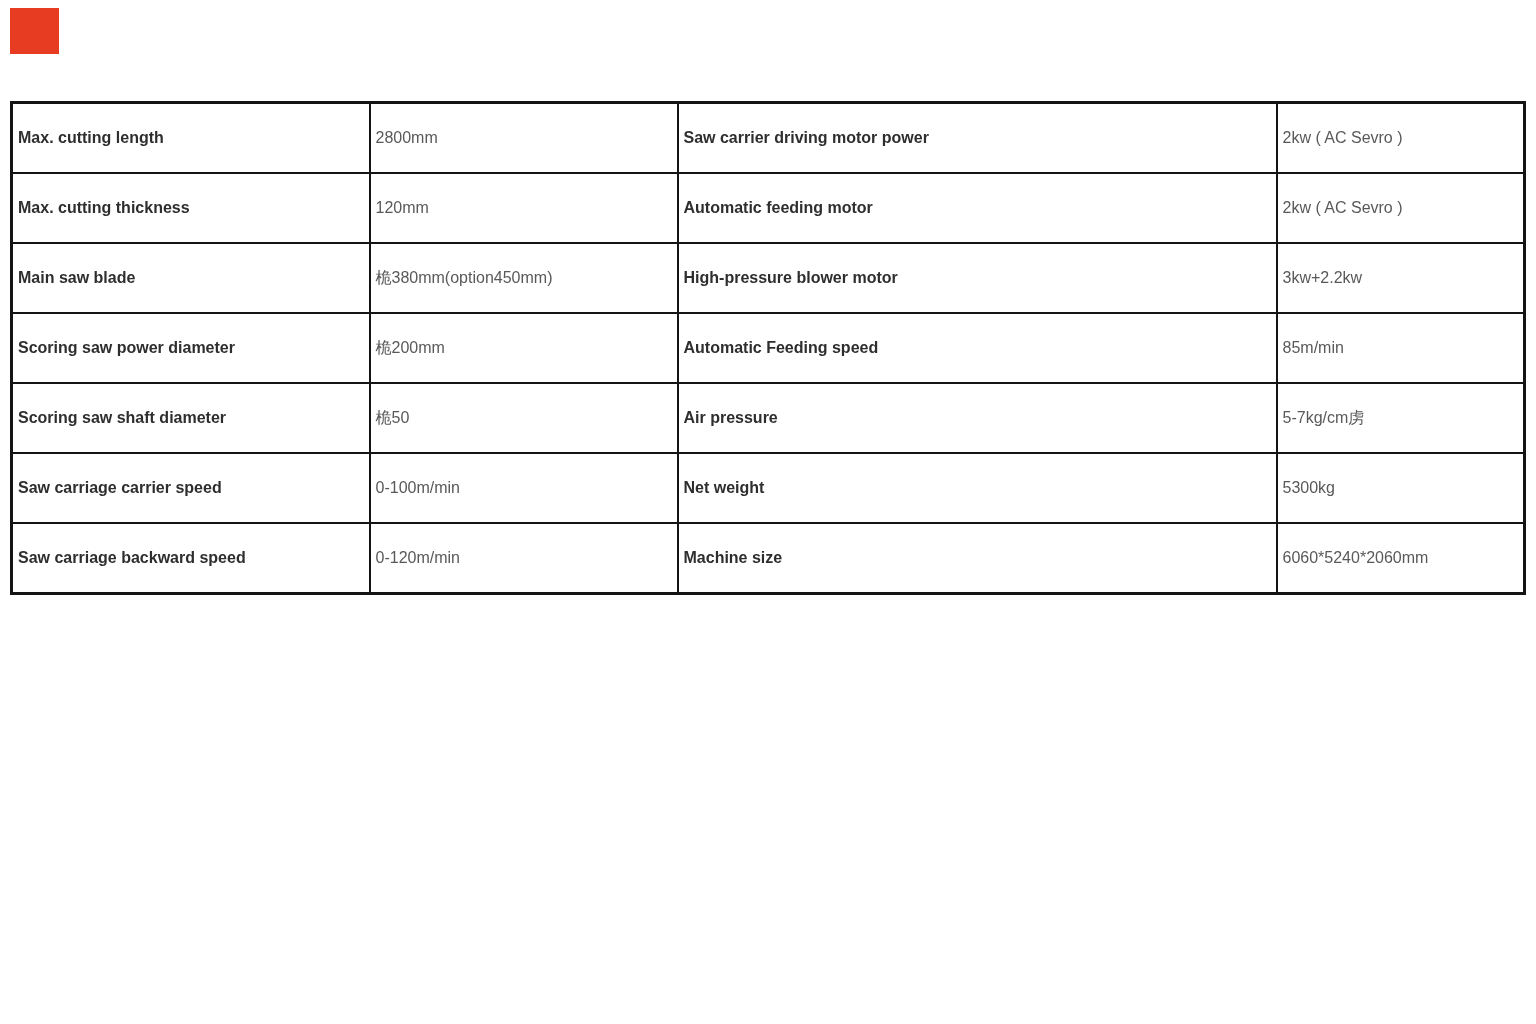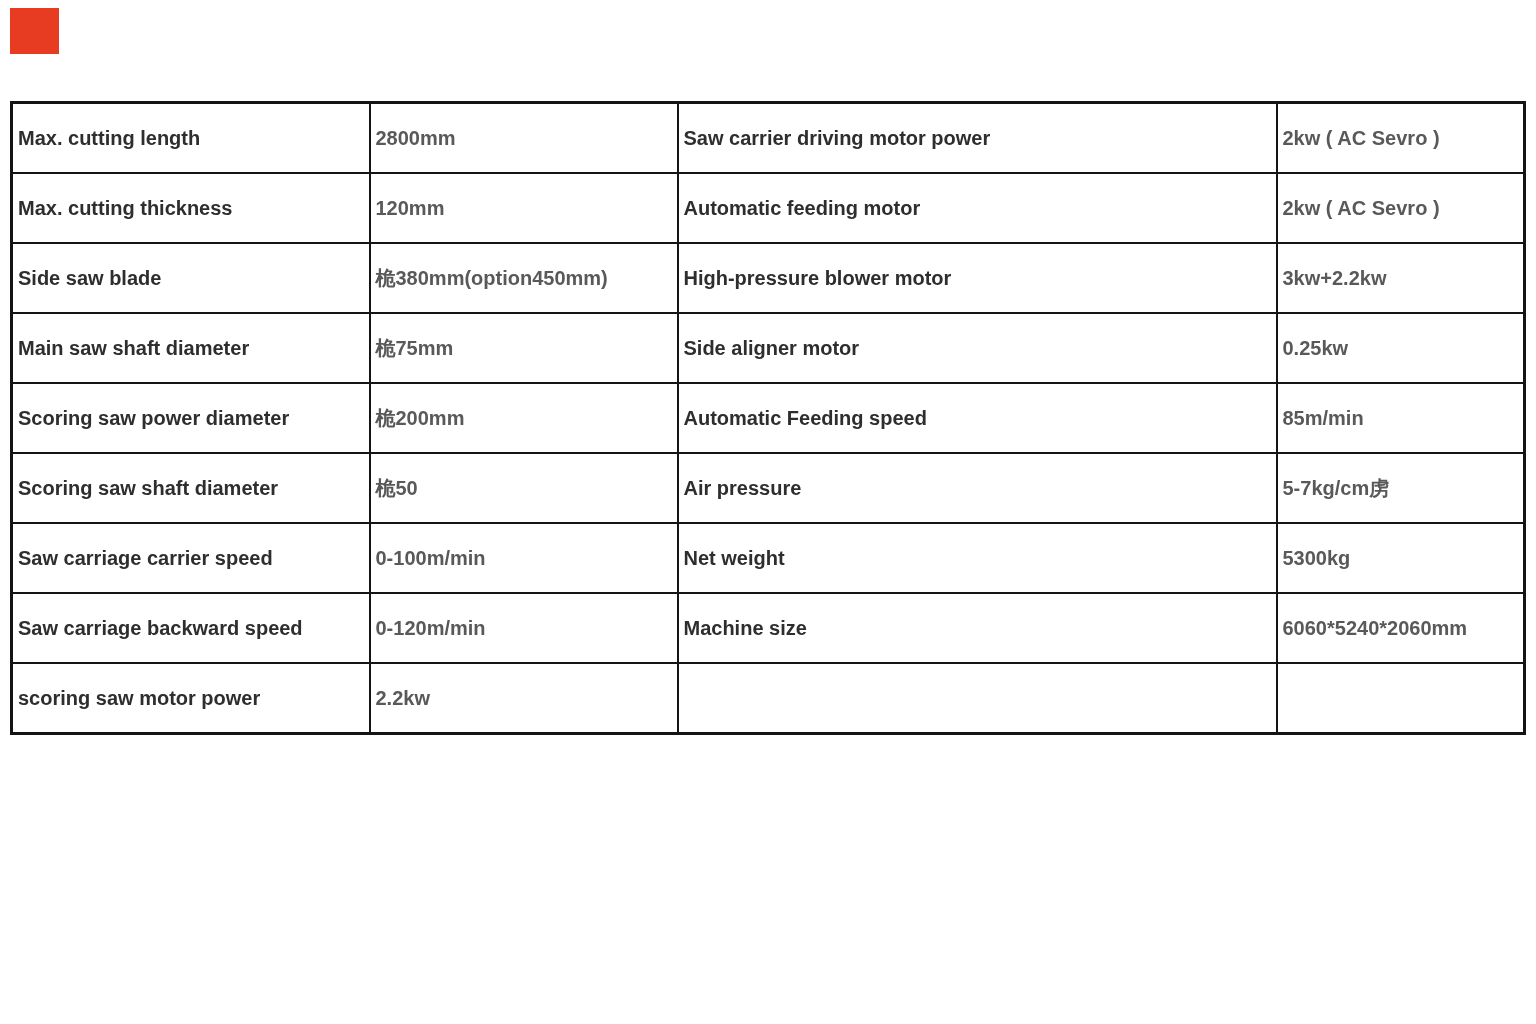--- a/index.html
+++ b/index.html
@@ -32,31 +32,31 @@
     border-collapse: collapse;
     table-layout: fixed;
     width: 1513px;
     border: 3px solid #141414;
   }
   table.spec-table td {
     border: 2px solid #141414;
     height: 68px;
     vertical-align: middle;
     padding: 0 6px 0 5px;
-    font-size: 20px;
+    font-size: 16px;
     line-height: 1.25;
     overflow: hidden;
     white-space: nowrap;
   }
   td.label {
     font-weight: bold;
     color: #2e2e2e;
   }
   td.value {
-    font-weight: bold;
+    font-weight: normal;
     color: #595959;
   }
   col.c1 { width: 358px; }
   col.c2 { width: 308px; }
   col.c3 { width: 599px; }
   col.c4 { width: 248px; }
 </style>
 </head>
 <body>
 
@@ -78,30 +78,24 @@
           <td class="label">Saw carrier driving motor power</td>
           <td class="value">2kw ( AC Sevro )</td>
         </tr>
         <tr>
           <td class="label">Max. cutting thickness</td>
           <td class="value">120mm</td>
           <td class="label">Automatic feeding motor</td>
           <td class="value">2kw ( AC Sevro )</td>
         </tr>
         <tr>
-          <td class="label">Side saw blade</td>
+          <td class="label">Main saw blade</td>
           <td class="value">桅380mm(option450mm)</td>
           <td class="label">High-pressure blower motor</td>
           <td class="value">3kw+2.2kw</td>
-        </tr>
-        <tr>
-          <td class="label">Main saw shaft diameter</td>
-          <td class="value">桅75mm</td>
-          <td class="label">Side aligner motor</td>
-          <td class="value">0.25kw</td>
         </tr>
         <tr>
           <td class="label">Scoring saw power diameter</td>
           <td class="value">桅200mm</td>
           <td class="label">Automatic Feeding speed</td>
           <td class="value">85m/min</td>
         </tr>
         <tr>
           <td class="label">Scoring saw shaft diameter</td>
           <td class="value">桅50</td>
@@ -113,22 +107,16 @@
           <td class="value">0-100m/min</td>
           <td class="label">Net weight</td>
           <td class="value">5300kg</td>
         </tr>
         <tr>
           <td class="label">Saw carriage backward speed</td>
           <td class="value">0-120m/min</td>
           <td class="label">Machine size</td>
           <td class="value">6060*5240*2060mm</td>
         </tr>
-        <tr>
-          <td class="label">scoring saw motor power</td>
-          <td class="value">2.2kw</td>
-          <td class="label"></td>
-          <td class="value"></td>
-        </tr>
       </tbody>
   </table>
 
 </div>
 
 </body></html>

